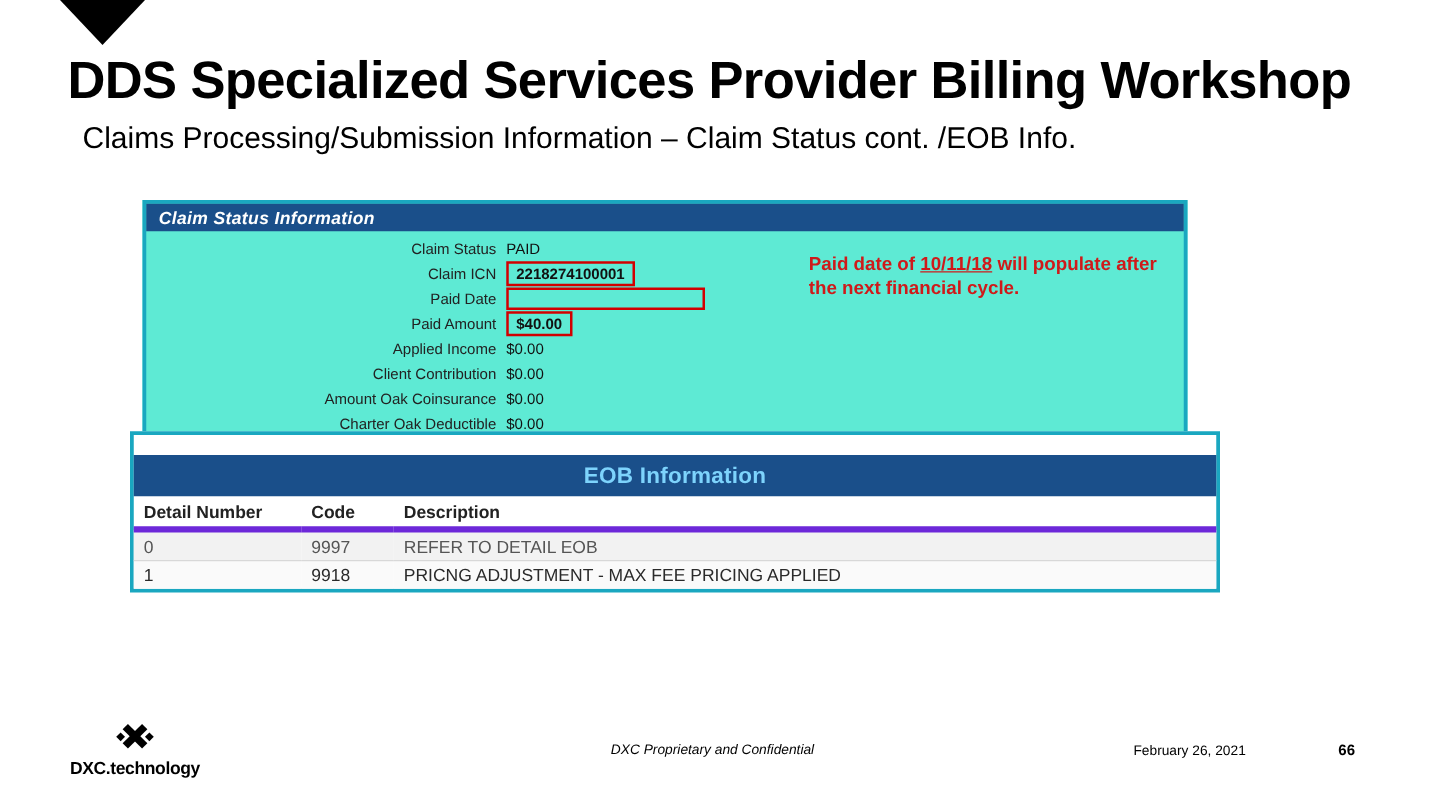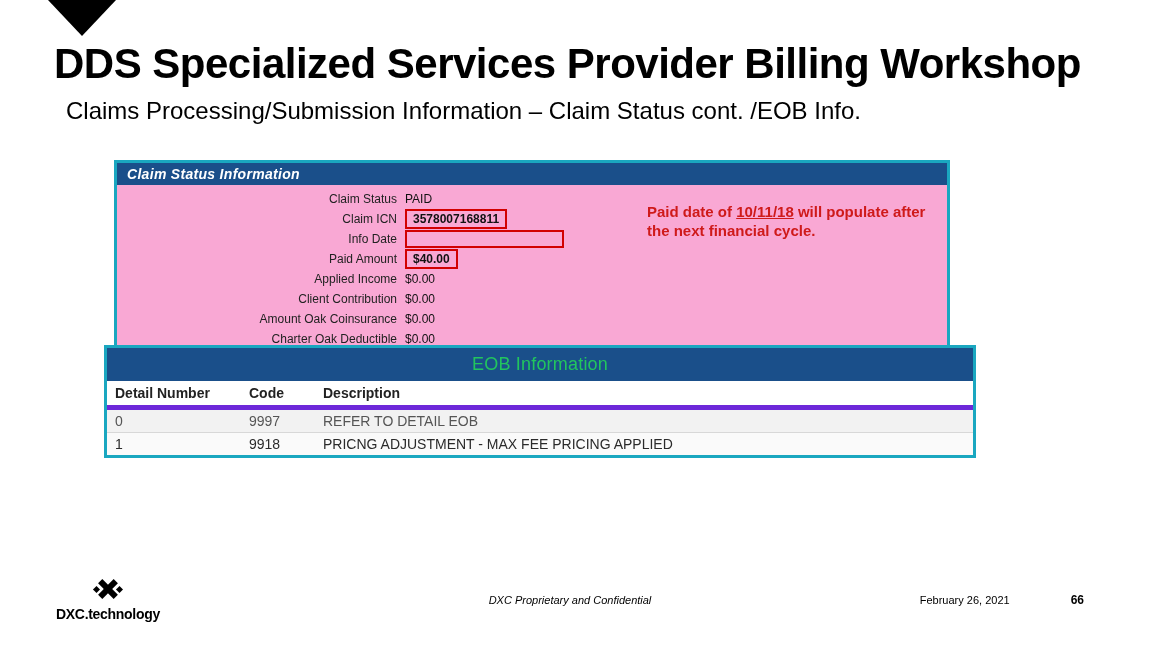--- a/index.html
+++ b/index.html
@@ -45,21 +45,21 @@
     font-weight: 400;
     margin: 12px;
     line-height: 1.1;
   }
   .box1 {
     position: absolute;
     top: 160px;
     left: 114px;
     width: 830px;
     border: 3px solid #1aa7c0;
-    background: #f9a8d4;
+    background: #5eead4;
   }
   .box1-header {
     background: #1a4f8a;
     color: #fff;
     font-weight: 700;
     font-size: 14px;
     padding: 3px 10px;
     font-style: italic;
     letter-spacing: 0.3px;
   }
@@ -117,26 +117,27 @@
   .box2 {
     position: absolute;
     top: 345px;
     left: 104px;
     width: 866px;
     border: 3px solid #1aa7c0;
     background: #fff;
   }
   .eob-header {
     background: #1a4f8a;
-    color: #22c55e;
-    font-weight: 400;
+    color: #7dd3fc;
+    font-weight: 700;
     text-align: center;
     padding: 6px 0;
     font-size: 18px;
     letter-spacing: 0.2px;
+    margin-top: 16px;
   }
   .eob-table {
     width: 100%;
     border-collapse: collapse;
     font-size: 14px;
   }
   .eob-table th {
     text-align: left;
     padding: 4px 6px 4px 8px;
     font-weight: 700;
@@ -203,21 +204,21 @@
     position: absolute;
     left: 50%;
     transform: translateX(-50%);
     font-size: 11px;
     font-style: italic;
   }
   .footer .right {
     margin-left: auto;
     display: flex;
     align-items: baseline;
-    gap: 20px;
+    gap: 33px;
   }
   .footer .date { font-size: 11px; }
   .footer .page { font-size: 12px; font-weight: 700; padding-left: 41px; }
 </style>
 </head>
 <body>
 
 <div class="slide">
   <div class="marker-triangle"></div>
 
@@ -231,26 +232,26 @@
     <div class="status-rows">
 
       <div class="srow">
         <div class="slabel">Claim Status</div>
         <div class="sval">PAID</div>
       </div>
 
       <div class="srow">
         <div class="slabel">Claim ICN</div>
         <div class="sval">
-          <span class="redoutline bold">3578007168811</span>
+          <span class="redoutline bold">2218274100001</span>
         </div>
       </div>
 
       <div class="srow">
-        <div class="slabel">Info Date</div>
+        <div class="slabel">Paid Date</div>
         <div class="sval">
           <span class="redbox-empty"></span>
         </div>
       </div>
 
       <div class="srow">
         <div class="slabel">Paid Amount</div>
         <div class="sval">
           <span class="redoutline bold">$40.00</span>
         </div>

